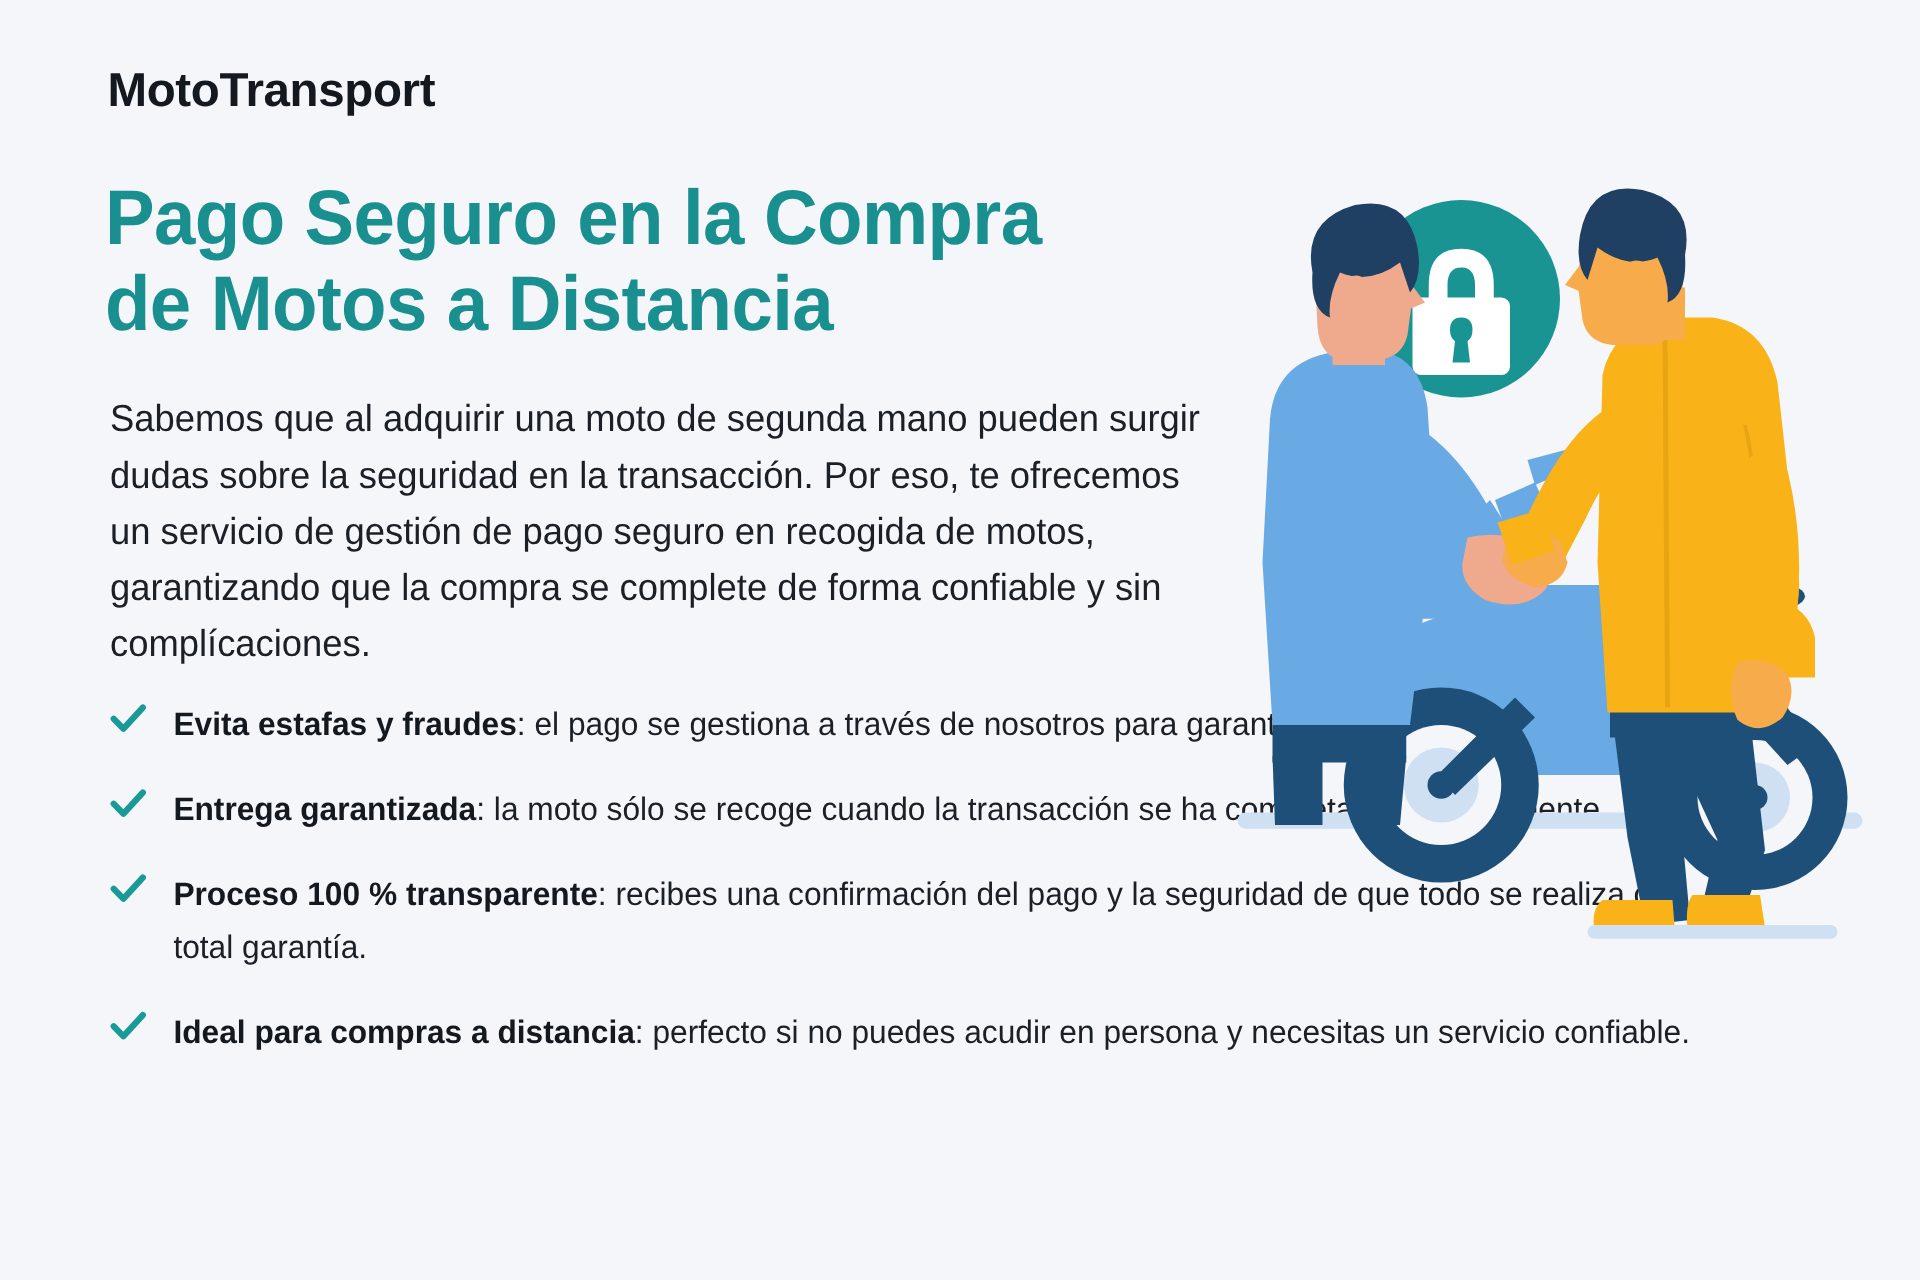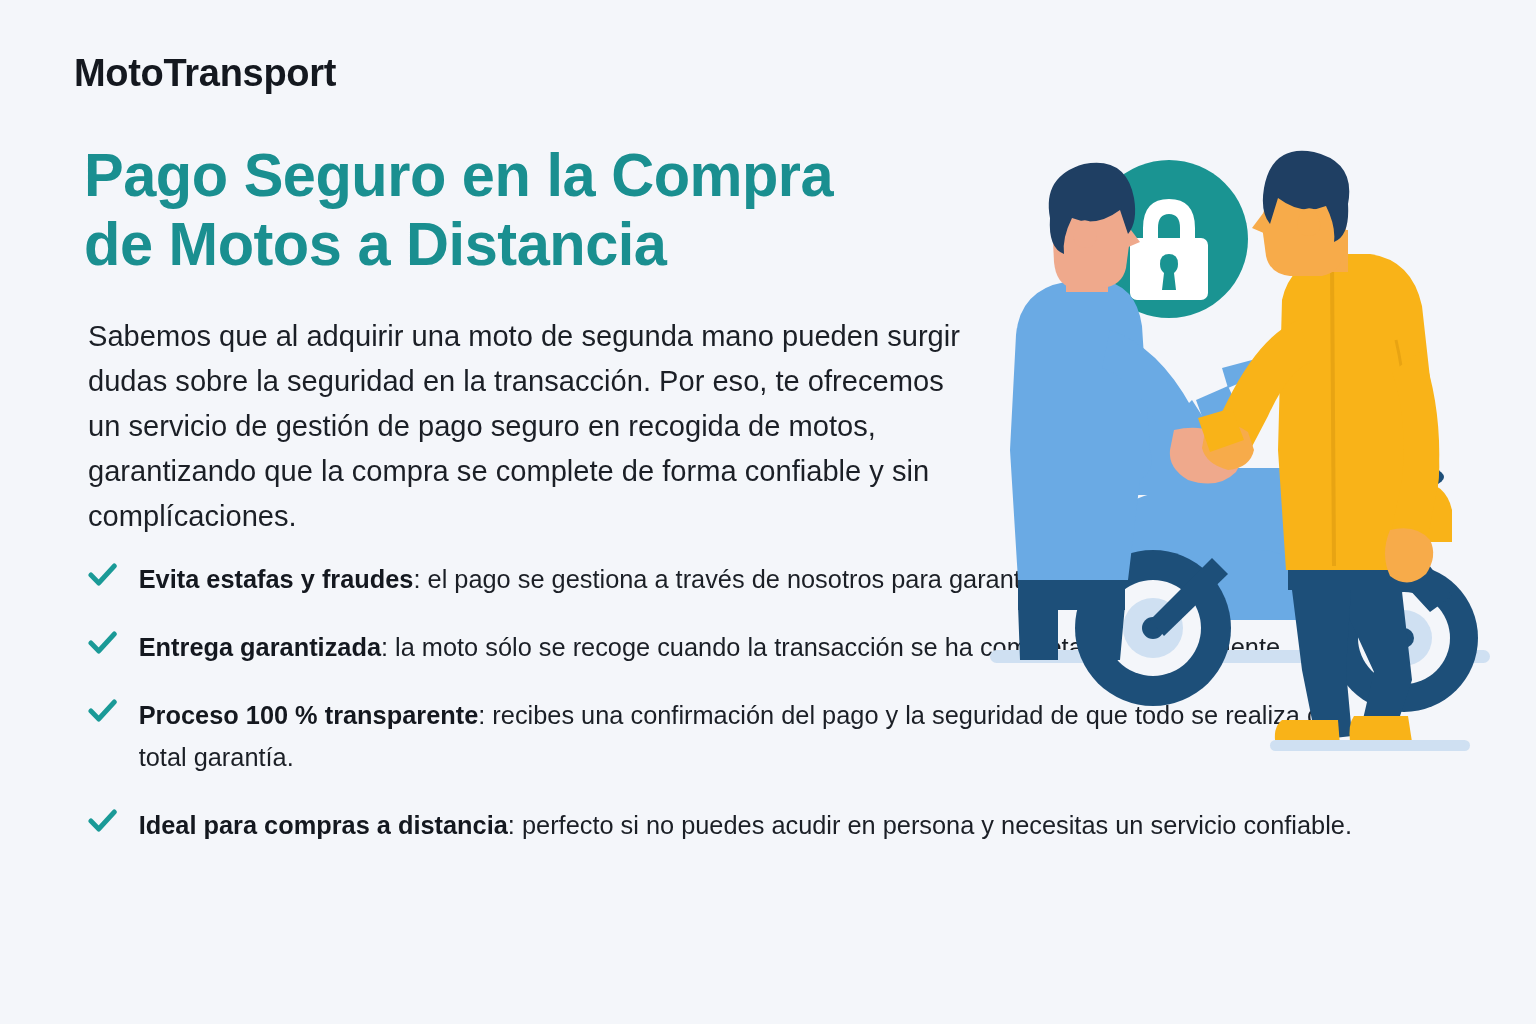--- a/index.html
+++ b/index.html
@@ -14,21 +14,21 @@
     position: relative;
     width: 1536px;
     height: 1024px;
     background: #f4f6fa;
     overflow: hidden;
   }
 
   
   .brand {
     position: absolute;
-    left: 74px;
+    left: 86px;
     top: 52px;
     font-size: 38px;
     font-weight: bold;
     color: #14181f;
     letter-spacing: -0.3px;
   }
 
   .headline {
     position: absolute;
     left: 84px;

